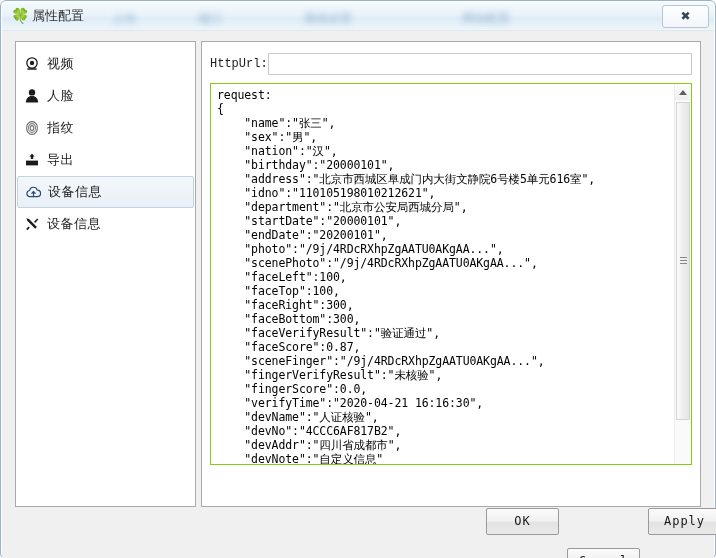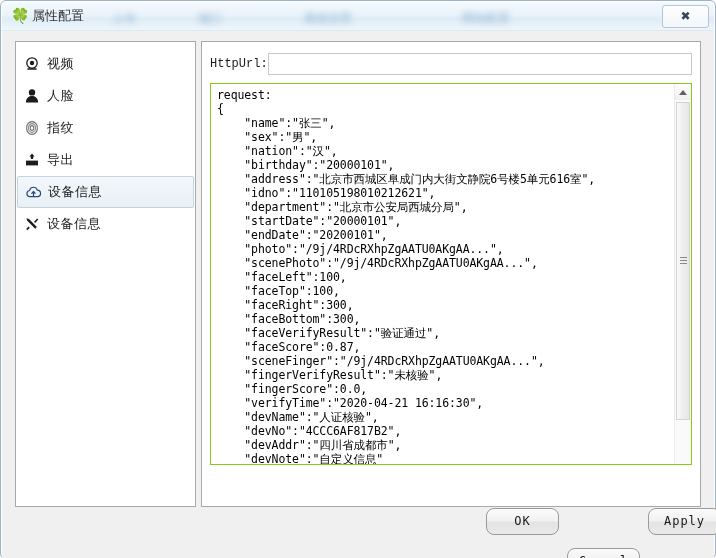--- a/index.html
+++ b/index.html
@@ -261,21 +261,21 @@
     height: 32px;
   }
   .dlg-btn {
     position: absolute;
     top: 0;
     width: 73px;
     height: 27px;
     box-sizing: border-box;
     background: linear-gradient(to bottom, #fbfbfb 0%, #f1f1f1 48%, #e3e3e3 52%, #e9e9e9 100%);
     border: 1px solid #9a9a9a;
-    border-radius: 8px;
+    border-radius: 2px;
     font-family: "DejaVu Sans Mono", monospace;
     font-size: 12px;
     color: #171717;
     text-align: center;
     line-height: 25px;
     cursor: pointer;
     letter-spacing: 1px;
   }
   .dlg-btn.ok { right: 155px; }
   .dlg-btn.cancel { right: 74px; margin-top: 40px; }

